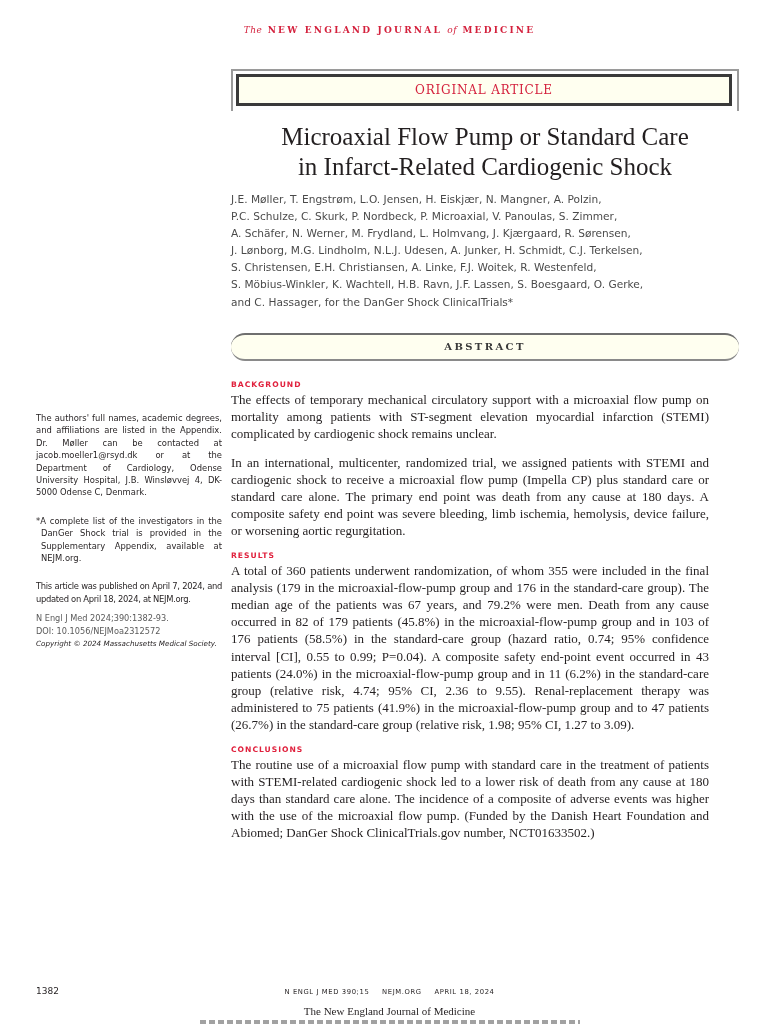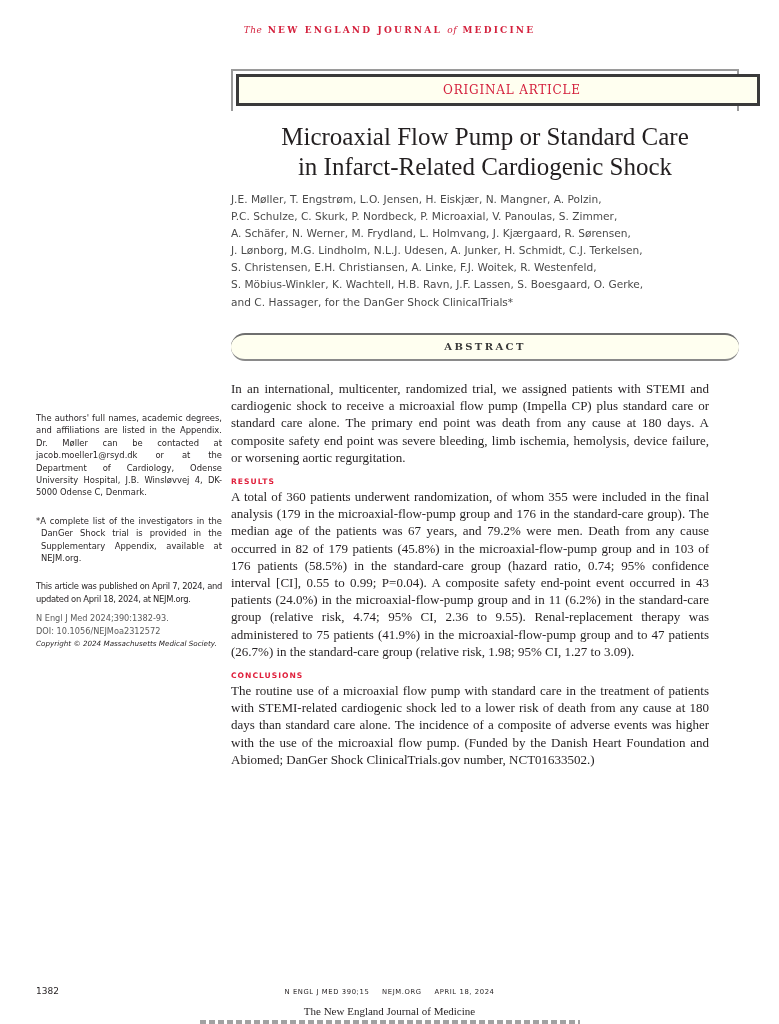--- a/index.html
+++ b/index.html
@@ -14,21 +14,21 @@
 
     
     .type-outer {
       position: absolute; left: 231px; top: 69px; width: 504px; height: 40px;
       border-top: 2px solid #9a9a9a; border-left: 2px solid #9a9a9a; border-right: 2px solid #9a9a9a;
     }
     .type-box {
       position: absolute; left: 236px; top: 74px; width: 490px; height: 26px;
       background: #fffff0; border: 3px solid #3a3a3a;
       text-align: center; line-height: 26px;
-      font-family: "DejaVu Serif", serif; font-size: 12px; color: #d4213d; letter-spacing: 0.8px; padding-left: 28px;
+      font-family: "DejaVu Serif", serif; font-size: 12px; color: #d4213d; letter-spacing: 0.8px;
     }
 
     .title {
       position: absolute; left: 231px; top: 122px; width: 508px; text-align: center;
       font-family: "Liberation Serif", serif; font-size: 25px; line-height: 30px; color: #231f20;
     }
     .authors {
       position: absolute; left: 231px; top: 191px; width: 508px; 
       font-family: "DejaVu Sans", sans-serif; font-size: 10.6px; line-height: 17.1px; color: #4a4a4a;
     }
@@ -114,20 +114,24 @@
   <p>The authors' full names, academic degrees, and affiliations are listed in the Appendix. Dr. Møller can be contacted at jacob.moeller1@rsyd.dk or at the Department of Cardiology, Odense University Hospital, J.B. Winsløvvej 4, DK-5000 Odense C, Denmark.</p>
   <p class="note">*A complete list of the investigators in the DanGer Shock trial is provided in the Supplementary Appendix, available at NEJM.org.</p>
   <p class="pub">This article was published on April 7, 2024, and updated on April 18, 2024, at NEJM.org.</p>
   <p class="cite">N Engl J Med 2024;390:1382-93.</p>
   <p class="cite">DOI: 10.1056/NEJMoa2312572</p>
   <p class="copy">Copyright © 2024 Massachusetts Medical Society.</p>
 </div>
 
 <div class="abstract-body">
   <div class="section">
+    <div class="section-head">BACKGROUND</div>
+    <p class="section-text">The effects of temporary mechanical circulatory support with a microaxial flow pump on mortality among patients with ST-segment elevation myocardial infarction (STEMI) complicated by cardiogenic shock remains unclear.</p>
+  </div>
+  <div class="section">
     <p class="section-text">In an international, multicenter, randomized trial, we assigned patients with STEMI and cardiogenic shock to receive a microaxial flow pump (Impella CP) plus standard care or standard care alone. The primary end point was death from any cause at 180 days. A composite safety end point was severe bleeding, limb ischemia, hemolysis, device failure, or worsening aortic regurgitation.</p>
   </div>
   <div class="section">
     <div class="section-head">RESULTS</div>
     <p class="section-text">A total of 360 patients underwent randomization, of whom 355 were included in the final analysis (179 in the microaxial-flow-pump group and 176 in the standard-care group). The median age of the patients was 67 years, and 79.2% were men. Death from any cause occurred in 82 of 179 patients (45.8%) in the microaxial-flow-pump group and in 103 of 176 patients (58.5%) in the standard-care group (hazard ratio, 0.74; 95% confidence interval [CI], 0.55 to 0.99; P=0.04). A composite safety end-point event occurred in 43 patients (24.0%) in the microaxial-flow-pump group and in 11 (6.2%) in the standard-care group (relative risk, 4.74; 95% CI, 2.36 to 9.55). Renal-replacement therapy was administered to 75 patients (41.9%) in the microaxial-flow-pump group and to 47 patients (26.7%) in the standard-care group (relative risk, 1.98; 95% CI, 1.27 to 3.09).</p>
   </div>
   <div class="section">
     <div class="section-head">CONCLUSIONS</div>
     <p class="section-text">The routine use of a microaxial flow pump with standard care in the treatment of patients with STEMI-related cardiogenic shock led to a lower risk of death from any cause at 180 days than standard care alone. The incidence of a composite of adverse events was higher with the use of the microaxial flow pump. (Funded by the Danish Heart Foundation and Abiomed; DanGer Shock ClinicalTrials.gov number, NCT01633502.)</p>
   </div>

